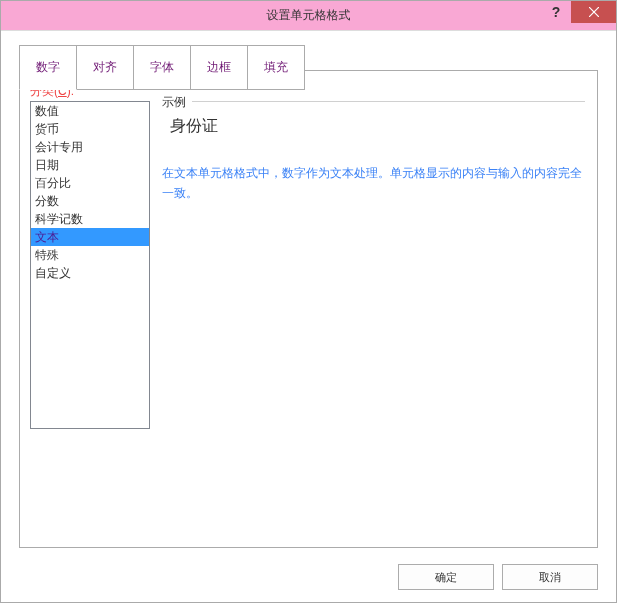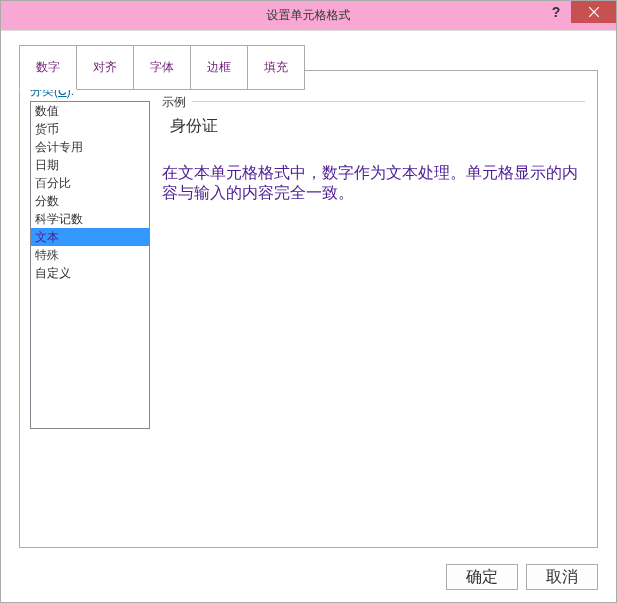--- a/index.html
+++ b/index.html
@@ -95,21 +95,21 @@
       border: 1px solid #ababab;
       background: #fff;
       margin-top: -1px;
       z-index: 1;
     }
     .category-label {
       position: absolute;
       top: 12px;
       left: 10px;
       font-size: 12px;
-      color: #0369a1;
+      color: #ef4444;
     }
     .category-label u {
       text-decoration: underline;
     }
     .category-list {
       position: absolute;
       top: 30px;
       left: 10px;
       width: 120px;
       height: 328px;
@@ -154,37 +154,37 @@
     .preview-content {
       font-size: 16px;
       color: #333;
       padding-top: 4px;
     }
     .description {
       position: absolute;
       top: 92px;
       left: 142px;
       right: 12px;
-      font-size: 16px;
-      color: #4c1d95;
+      font-size: 12px;
+      color: #3b82f6;
       line-height: 20px;
     }
     .footer {
       position: absolute;
       bottom: 12px;
       right: 18px;
       display: flex;
       gap: 8px;
     }
     .btn {
-      width: 72px;
+      width: 96px;
       height: 26px;
       border: 1px solid #acacac;
       background: #fdfdfd;
-      font-size: 16px;
+      font-size: 11px;
       color: #333;
       cursor: pointer;
       font-family: inherit;
     }
     .category-list::-webkit-scrollbar {
       width: 17px;
     }
     .category-list::-webkit-scrollbar-track {
       background: #f0f0f0;
     }

